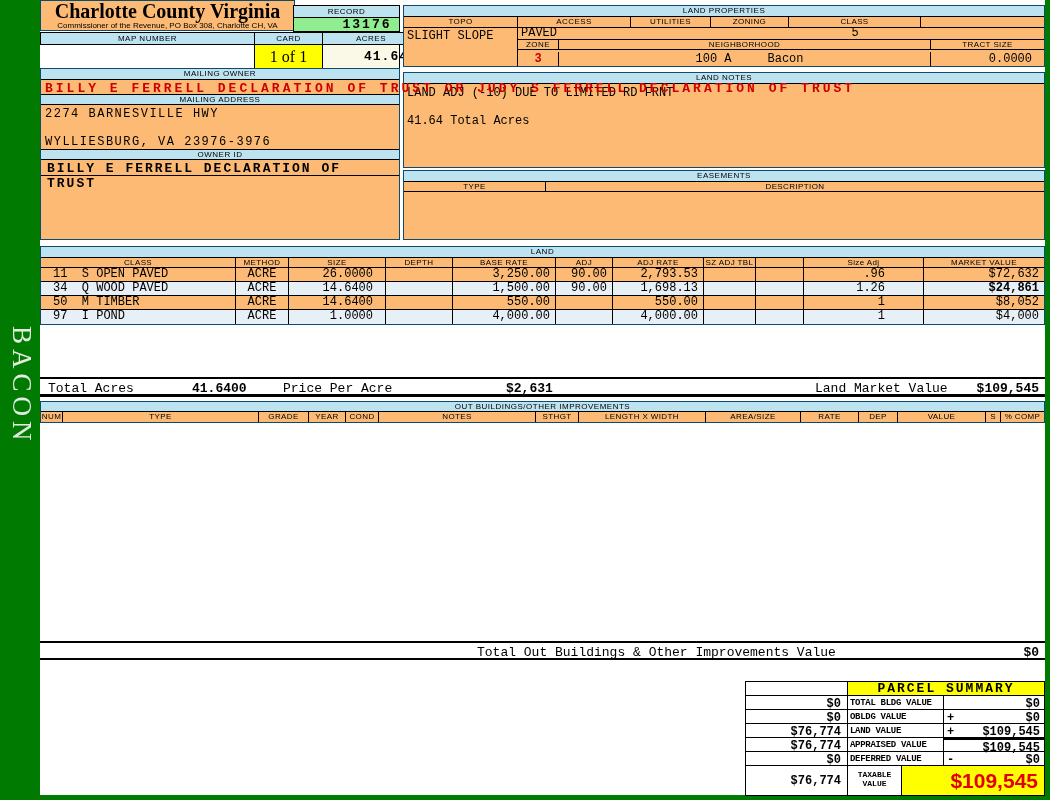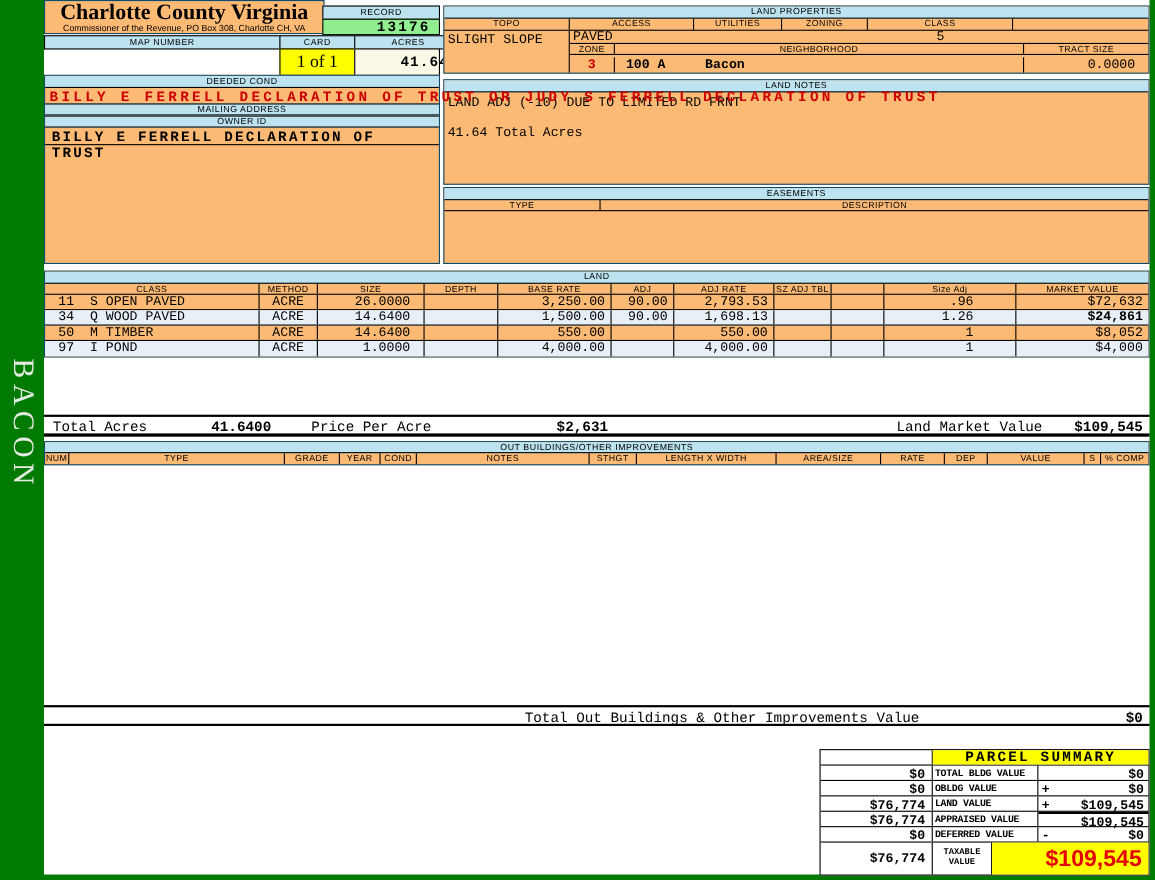--- a/index.html
+++ b/index.html
@@ -120,31 +120,36 @@
             <span class="abs" style="left:300px;"></span>
             <span class="abs" style="left:271px;width:132px;text-align:center;">5</span>
           </div>
           <div class="row bb" style="height:11px;border-top:1px solid #000;">
             <div class="collabel br" style="width:41px;line-height:10px;">ZONE</div>
             <div class="collabel br" style="width:372px;line-height:10px;">NEIGHBORHOOD</div>
             <div class="collabel" style="flex:1;line-height:10px;">TRACT SIZE</div>
           </div>
           <div class="row" style="flex:1;font:700 12px 'Liberation Mono',monospace;padding-top:2px;">
             <div class="br redtxt" style="width:41px;text-align:center;">3</div>
-            <div class="br pre" style="width:372px;padding-left:10px;font-weight:700;">100 A     Bacon</div>
+            <div class="br pre" style="width:372px;padding-left:10px;font-weight:400;text-align:center;">100 A     Bacon</div>
             <div style="flex:1;text-align:right;padding-right:12px;font-weight:400;">0.0000</div>
           </div>
         </div>
       </div>
     </div>
 
     <div class="panel" style="left:0;top:68px;width:360px;height:172px;z-index:5;overflow:visible;">
-      <div class="bar">DEEDED COND</div>
+      <div class="bar">MAILING OWNER</div>
       <div class="owner-red">BILLY E FERRELL DECLARATION OF TRUST OR JUDY S FERRELL DECLARATION OF TRUST</div>
       <div class="bar" style="border-top:1px solid #000;">MAILING ADDRESS</div>
+      <div style="height:44px;padding-top:2px;">
+        <div class="addr-line">2274 BARNESVILLE HWY</div>
+        <div class="addr-line"></div>
+        <div class="addr-line">WYLLIESBURG, VA 23976-3976</div>
+      </div>
       <div class="bar" style="border-top:1px solid #000;">OWNER ID</div>
       <div class="ownerid-val">BILLY E FERRELL DECLARATION OF TRUST</div>
     </div>
 
     <div class="panel" style="left:363px;top:72px;width:642px;height:96px;">
       <div class="bar">LAND NOTES</div>
       <div style="padding-top:2px;">
         <div class="notes-line">LAND ADJ (-10) DUE TO LIMITED RD FRNT</div>
         <div class="notes-line"></div>
         <div class="notes-line">41.64 Total Acres</div>

